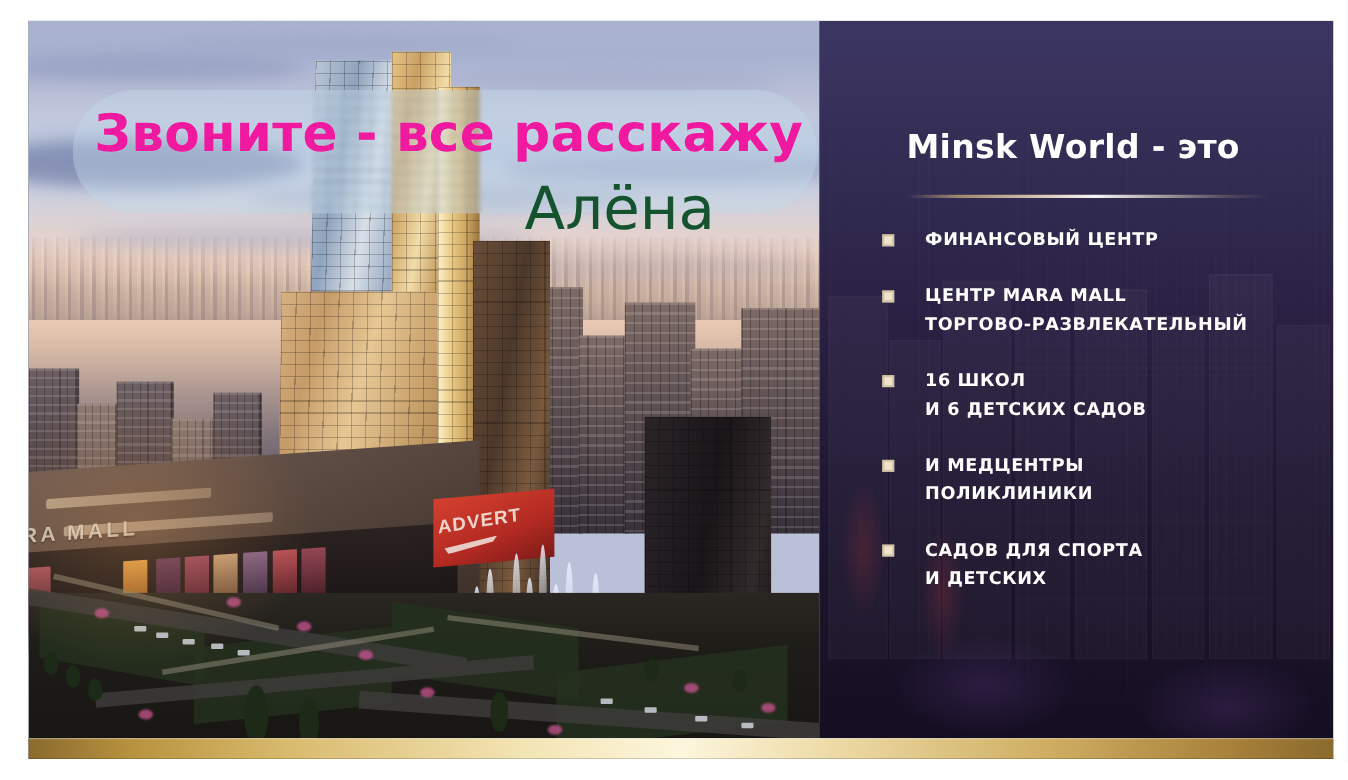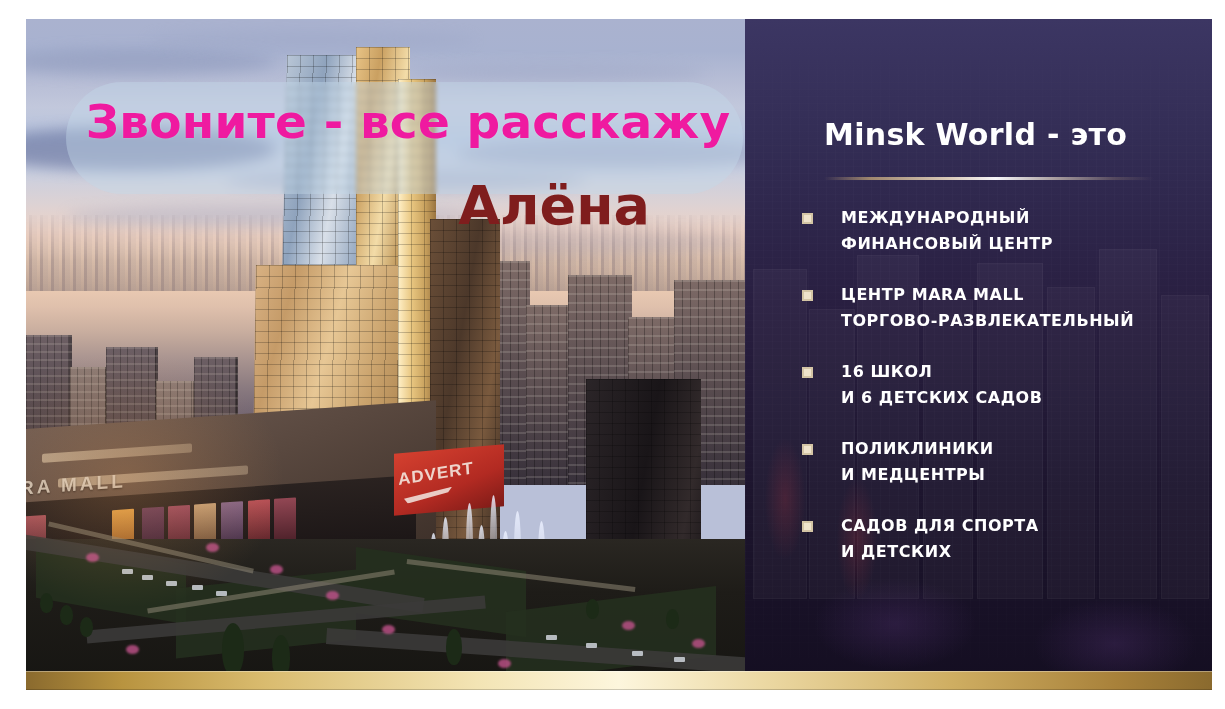--- a/index.html
+++ b/index.html
@@ -366,30 +366,29 @@
     text-align: center;
     letter-spacing: .2px;
     white-space: nowrap;
     text-shadow: 0 0 2px rgba(255,255,255,.25);
   }
   .headline-2 {
     position: absolute;
     left: 42px;
     top: 144px;
     width: 680px;
-    color: #7f1d1d;
+    color: #14532d;
     font-family: "DejaVu Sans", sans-serif;
-    font-weight: 700;
+    font-weight: 400;
     font-size: 54px;
     line-height: 1.0;
     text-align: right;
     padding-right: 98px;
     box-sizing: border-box;
     white-space: nowrap;
-    margin-top: 16px;
   }
 
   
   .panel {
     position: absolute;
     left: 719px; top: 0;
     width: 467px;
     height: 671px;
     overflow: hidden;
     background: linear-gradient(to bottom, #3c3663 0%, #332d55 18%, #291f41 42%, #1d152e 70%, #140e21 100%);
@@ -657,40 +656,39 @@
       <div class="panel-glow-purple" style="left:290px; top:580px;"></div>
 
       <div class="panel-inner">
         <div class="panel-title">Minsk World - это</div>
         <div class="panel-divider"></div>
 
         <div class="bullets">
 
           <div class="bullet">
             <span class="bullet-marker"></span>
-            <div class="bullet-line">МЕЖДУНАРОДНЫЙ</div>
             <div class="bullet-line">ФИНАНСОВЫЙ ЦЕНТР</div>
           </div>
 
           <div class="bullet">
             <span class="bullet-marker"></span>
             <div class="bullet-line">ЦЕНТР MARA MALL</div>
             <div class="bullet-line">ТОРГОВО-РАЗВЛЕКАТЕЛЬНЫЙ</div>
           </div>
 
           <div class="bullet">
             <span class="bullet-marker"></span>
             <div class="bullet-line">16 ШКОЛ</div>
             <div class="bullet-line">И 6 ДЕТСКИХ САДОВ</div>
           </div>
 
           <div class="bullet">
             <span class="bullet-marker"></span>
+            <div class="bullet-line">И МЕДЦЕНТРЫ</div>
             <div class="bullet-line">ПОЛИКЛИНИКИ</div>
-            <div class="bullet-line">И МЕДЦЕНТРЫ</div>
           </div>
 
           <div class="bullet">
             <span class="bullet-marker"></span>
             <div class="bullet-line">САДОВ ДЛЯ СПОРТА</div>
             <div class="bullet-line">И ДЕТСКИХ</div>
           </div>
 
         </div>
       </div>

